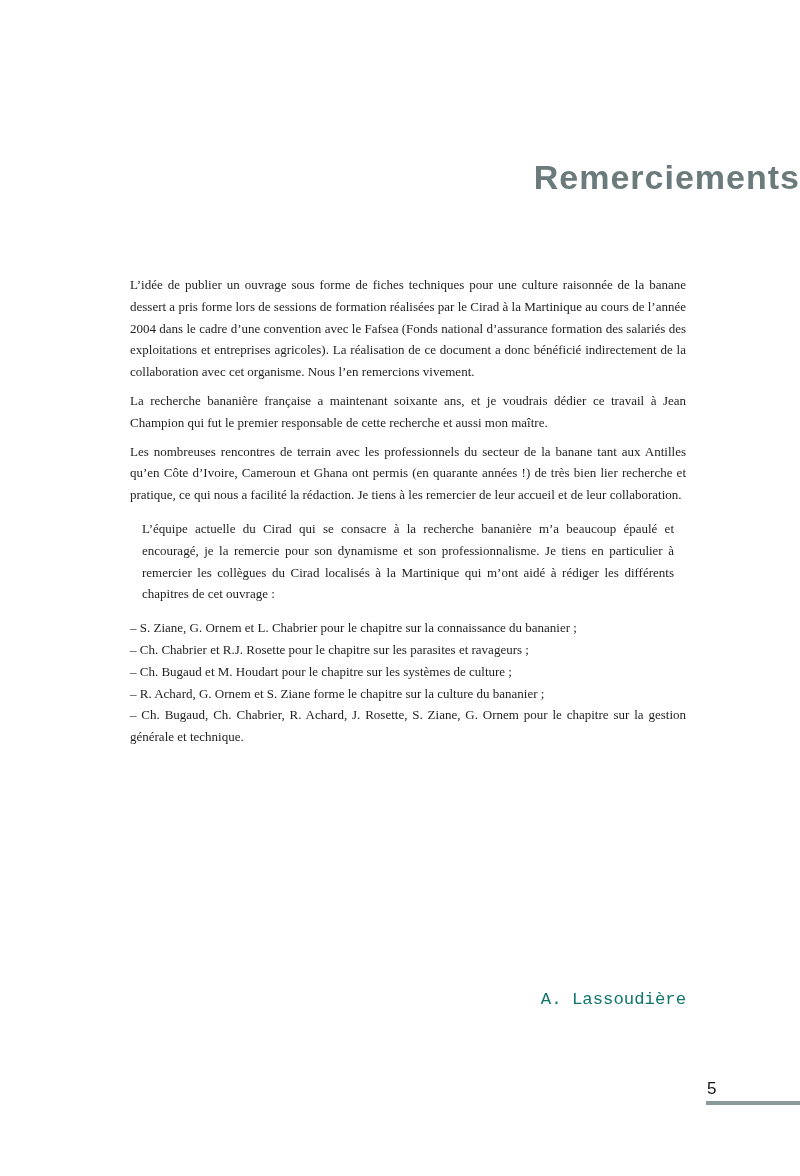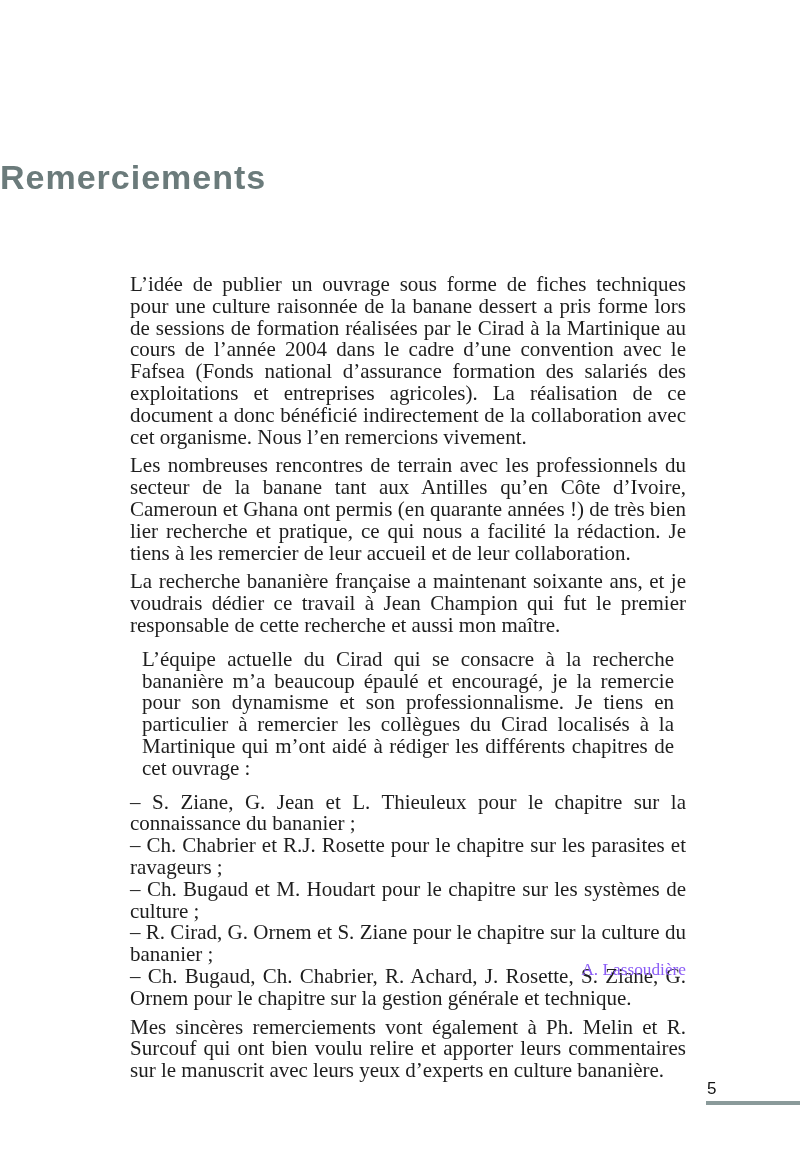--- a/index.html
+++ b/index.html
@@ -11,55 +11,55 @@
       width: 800px;
       height: 1176px;
       position: relative;
       overflow: hidden;
     }
     .page-title {
       position: absolute;
       top: 158px;
       left: 0;
       width: 800px;
-      text-align: left;
+      text-align: right;
       font-family: "Liberation Sans", sans-serif;
       font-weight: bold;
       font-size: 34px;
       letter-spacing: 1px;
       color: #6b7b7b;
       margin: 0;
     }
     .body-text {
       position: absolute;
       top: 274px;
       left: 130px;
       width: 556px;
       font-family: "Liberation Serif", serif;
-      font-size: 21px;
+      font-size: 13px;
       line-height: 21.8px;
       color: #1e1e1e;
     }
     .body-text p {
       margin: 0 0 7px 0;
       text-align: justify;
     }
     .body-text p.tight {
       margin: 12px;
     }
     .list-item {
       text-align: justify;
     }
     .signature {
       position: absolute;
-      top: 960px;
+      top: 990px;
       right: 114px;
-      font-family: Liberation Serif, serif;
+      font-family: Liberation Mono, monospace;
       font-size: 17.3px;
-      color: #8b5cf6;
+      color: #0f766e;
     }
     .page-number {
       position: absolute;
       top: 1079px;
       left: 707px;
       font-family: "Liberation Sans", sans-serif;
       font-size: 17px;
       color: #111111;
     }
     .page-rule {
@@ -71,29 +71,28 @@
       background: #8a9a9a;
     }
   </style>
 </head>
 <body>
 
 <h1 class="page-title">Remerciements</h1>
 
 <div class="body-text">
   <p>L’idée de publier un ouvrage sous forme de fiches techniques pour une culture raisonnée de la banane dessert a pris forme lors de sessions de formation réalisées par le Cirad à la Martinique au cours de l’année 2004 dans le cadre d’une convention avec le Fafsea (Fonds national d’assurance formation des salariés des exploitations et entreprises agricoles). La réalisation de ce document a donc bénéficié indirectement de la collaboration avec cet organisme. Nous l’en remercions vivement.</p>
+  <p>La recherche bananière française a maintenant soixante ans, et je voudrais dédier ce travail à Jean Champion qui fut le premier responsable de cette recherche et aussi mon maître.</p>
   <p>Les nombreuses rencontres de terrain avec les professionnels du secteur de la banane tant aux Antilles qu’en Côte d’Ivoire, Cameroun et Ghana ont permis (en quarante années !) de très bien lier recherche et pratique, ce qui nous a facilité la rédaction. Je tiens à les remercier de leur accueil et de leur collaboration.</p>
-  <p>La recherche bananière française a maintenant soixante ans, et je voudrais dédier ce travail à Jean Champion qui fut le premier responsable de cette recherche et aussi mon maître.</p>
   <p class="tight">L’équipe actuelle du Cirad qui se consacre à la recherche bananière m’a beaucoup épaulé et encouragé, je la remercie pour son dynamisme et son professionnalisme. Je tiens en particulier à remercier les collègues du Cirad localisés à la Martinique qui m’ont aidé à rédiger les différents chapitres de cet ouvrage :</p>
   <div>
-    <div class="list-item">– S. Ziane, G. Jean et L. Thieuleux pour le chapitre sur la connaissance du bananier ;</div>
+    <div class="list-item">– S. Ziane, G. Ornem et L. Chabrier pour le chapitre sur la connaissance du bananier ;</div>
     <div class="list-item">– Ch. Chabrier et R.J. Rosette pour le chapitre sur les parasites et ravageurs ;</div>
     <div class="list-item">– Ch. Bugaud et M. Houdart pour le chapitre sur les systèmes de culture ;</div>
-    <div class="list-item">– R. Cirad, G. Ornem et S. Ziane pour le chapitre sur la culture du bananier ;</div>
-    <div class="list-item" style="margin-bottom:7px;">– Ch. Bugaud, Ch. Chabrier, R. Achard, J. Rosette, S. Ziane, G. Ornem pour le chapitre sur la gestion générale et technique.</div>
+    <div class="list-item">– R. Achard, G. Ornem et S. Ziane forme le chapitre sur la culture du bananier ;</div>
+    <div class="list-item" style="">– Ch. Bugaud, Ch. Chabrier, R. Achard, J. Rosette, S. Ziane, G. Ornem pour le chapitre sur la gestion générale et technique.</div>
   </div>
-  <p>Mes sincères remerciements vont également à Ph. Melin et R. Surcouf  qui ont bien voulu relire et apporter leurs commentaires sur le manuscrit avec leurs yeux d’experts en culture bananière.</p>
 </div>
 
 <div class="signature">A. Lassoudière</div>
 
 <div class="page-number">5</div>
 <div class="page-rule"></div>
 
 </body></html>

